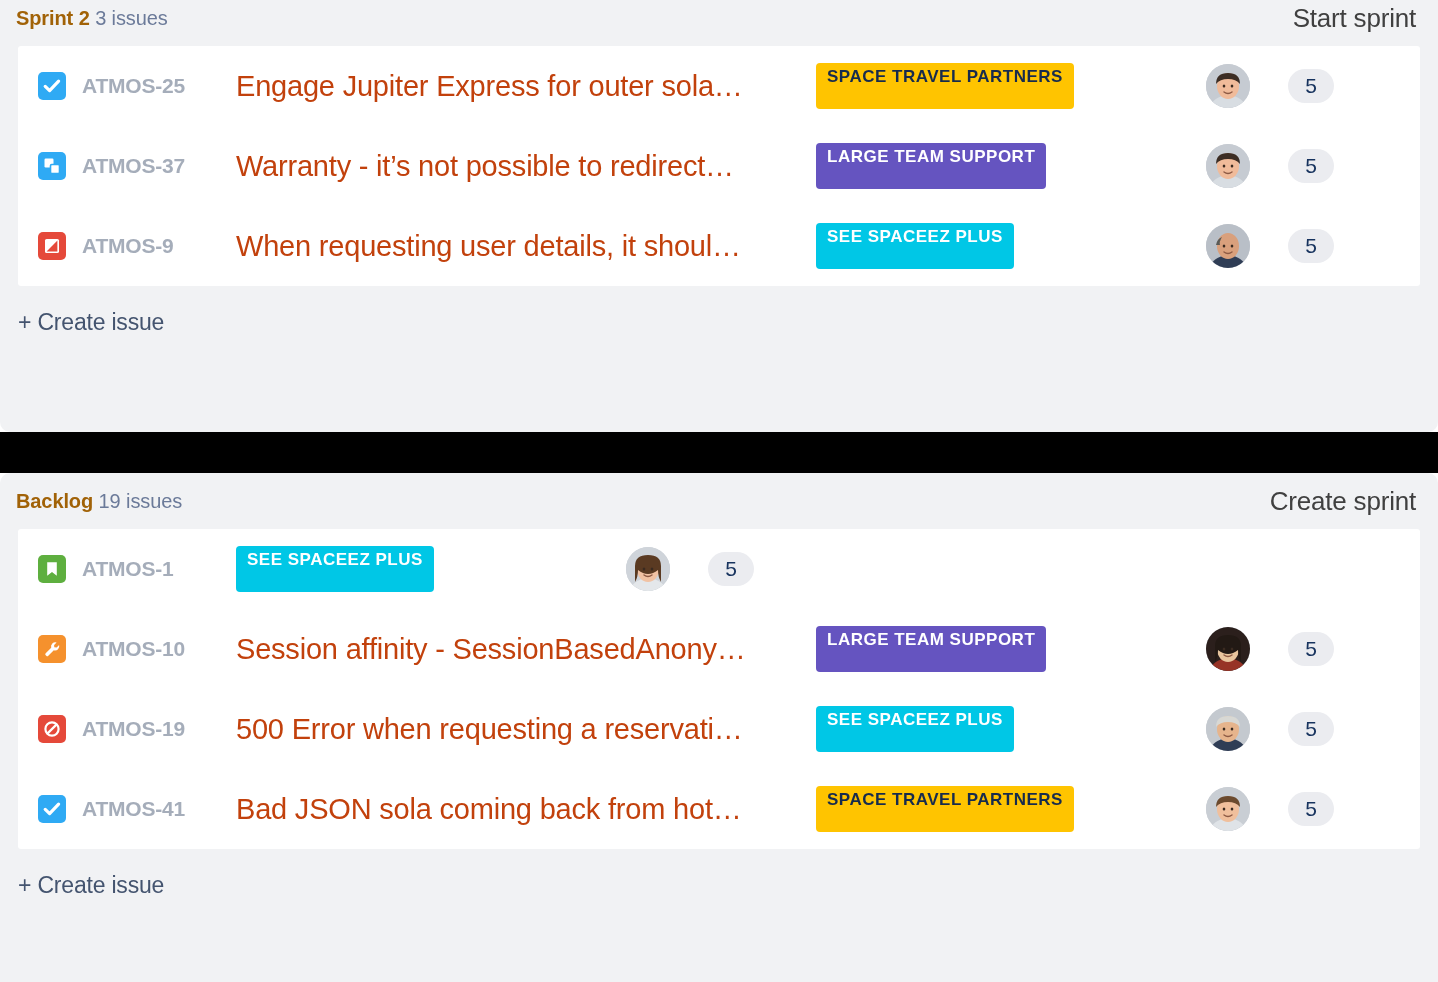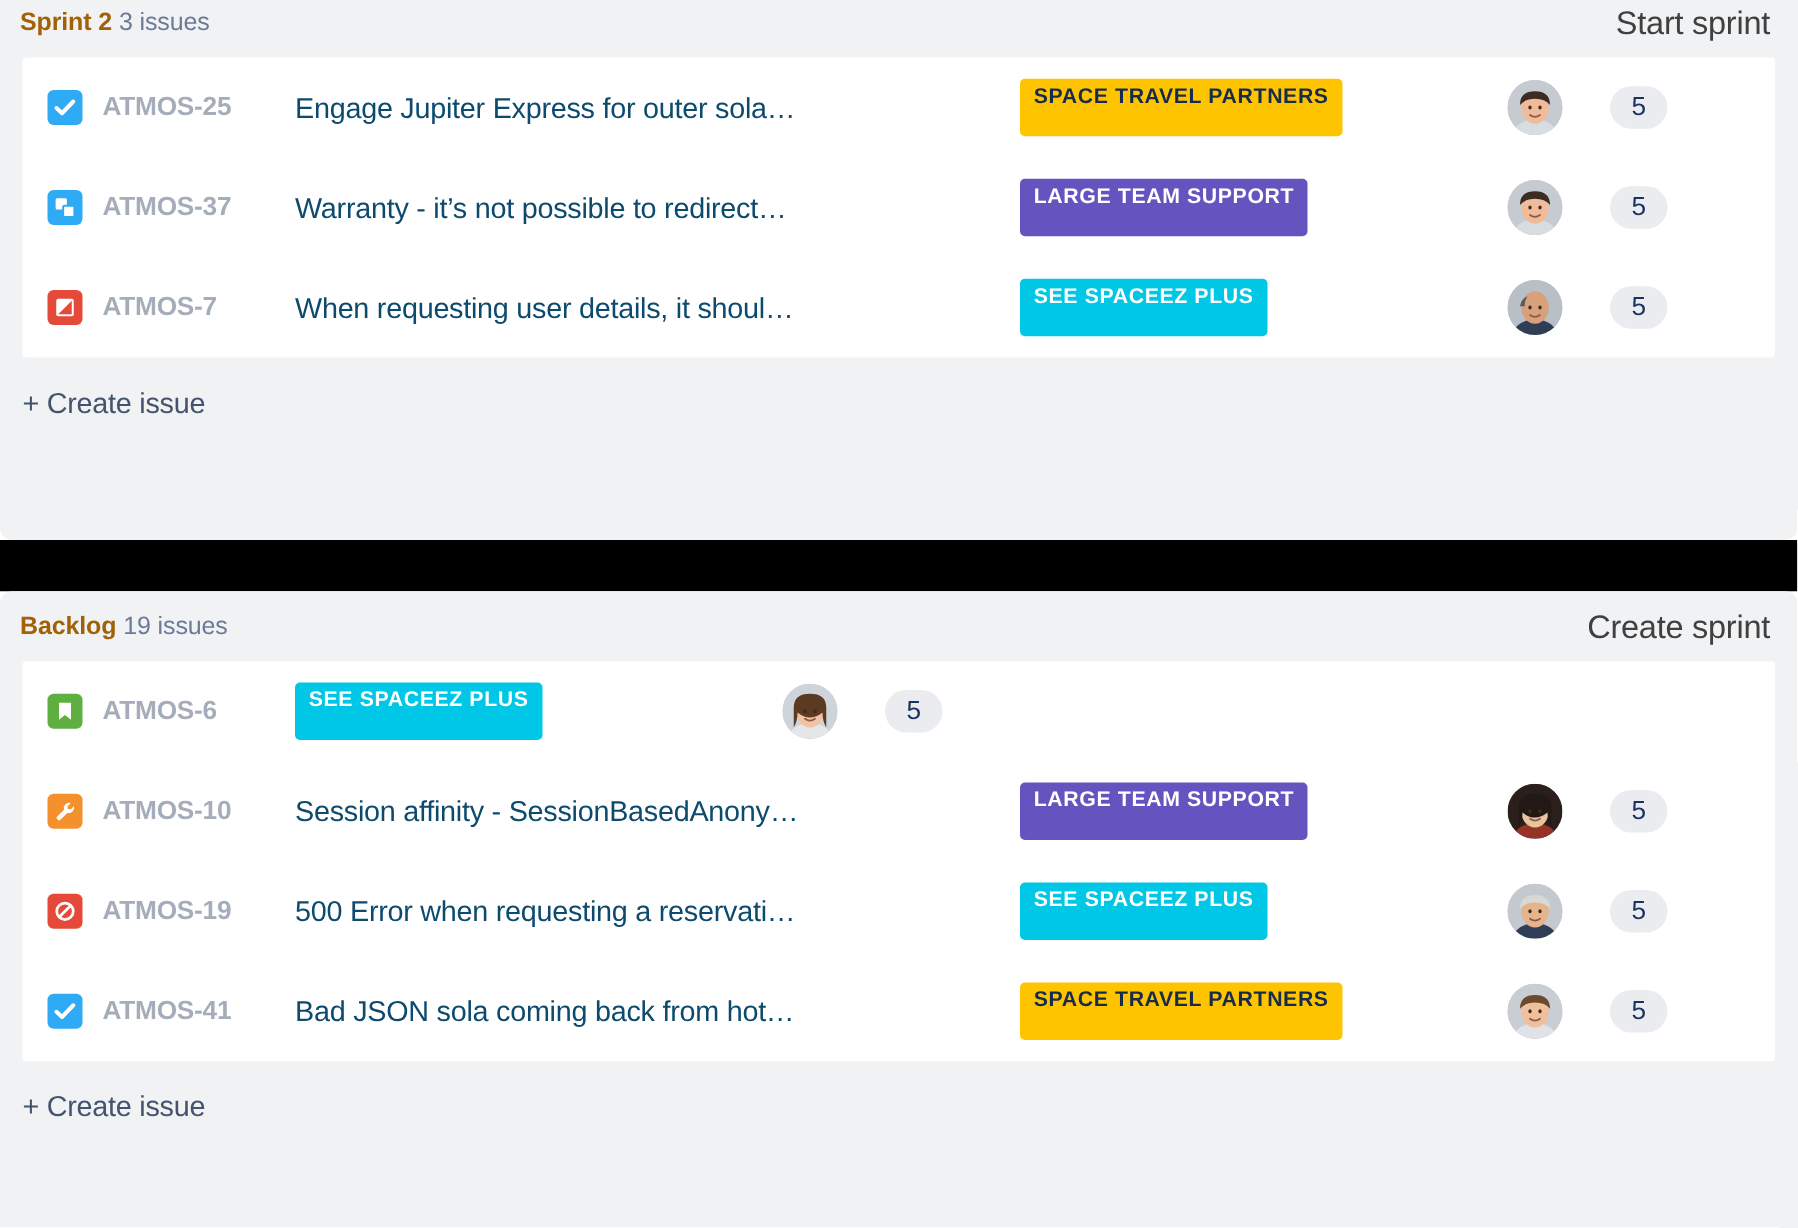--- a/index.html
+++ b/index.html
@@ -82,22 +82,22 @@
     font-size: 21px;
     font-weight: 700;
     color: #a5adba;
     margin-left: 16px;
     width: 154px;
     flex: 0 0 154px;
     letter-spacing: -0.2px;
     white-space: nowrap;
   }
   .issue-summary {
-    font-size: 23px;
-    color: #0c4a6e;
+    font-size: 29px;
+    color: #c2410c;
     letter-spacing: -0.2px;
     width: 580px;
     flex: 0 0 580px;
     white-space: nowrap;
     overflow: hidden;
   }
 
   
   .epic-wrap { flex: 0 0 390px; display: flex; align-items: center; }
   .epic-badge {
@@ -222,21 +222,21 @@
           </div>
           <div class="points">5</div>
         </div>
         <div class="issue-row">
           <div class="type-icon" style="background: rgb(229, 73, 58);">
             <svg width="20" height="20" viewBox="0 0 20 20">
               <rect x="3" y="3" width="14" height="14" rx="1.6" fill="#fff"></rect>
               <path d="M4.6 15.4 L15.4 4.6 L15.4 15.4 Z" fill="#e5493a"></path>
             </svg>
           </div>
-          <div class="issue-key">ATMOS-7</div>
+          <div class="issue-key">ATMOS-9</div>
           <div class="issue-summary">When requesting user details, it shoul…</div>
           <div class="epic-wrap">
             <span class="epic-badge" style="background: rgb(0, 199, 230); color: rgb(255, 255, 255);">SEE SPACEEZ PLUS</span>
           </div>
           <div class="avatar">
             <svg viewBox="0 0 44 44">
               <rect width="44" height="44" fill="#b9bfc7"></rect>
               <path d="M4 44 q2-11 18-13 q16 2 18 13 z" fill="#2f3d55"></path>
               <ellipse cx="22" cy="22" rx="11" ry="13" fill="#d9a07c"></ellipse>
               <path d="M10 21 q1 -6 6 -8 q-3 5 -2 8 z" fill="#5a5a56"></path>
@@ -261,21 +261,21 @@
       </div>
       <button class="section-action">Create sprint</button>
     </div>
     <div class="issue-card" id="backlog-issues">
         <div class="issue-row">
           <div class="type-icon" style="background: rgb(94, 175, 63);">
             <svg width="20" height="20" viewBox="0 0 20 20">
               <path d="M5.2 3.2 h9.6 v13.6 l-4.8 -3.9 l-4.8 3.9 z" fill="#fff"></path>
             </svg>
           </div>
-          <div class="issue-key">ATMOS-6</div>
+          <div class="issue-key">ATMOS-1</div>
           <div class="epic-wrap">
             <span class="epic-badge" style="background: rgb(0, 199, 230); color: rgb(255, 255, 255);">SEE SPACEEZ PLUS</span>
           </div>
           <div class="avatar">
             <svg viewBox="0 0 44 44">
               <rect width="44" height="44" fill="#cfd4da"></rect>
               <path d="M4 44 q2-11 18-13 q16 2 18 13 z" fill="#e4e7ea"></path>
               <ellipse cx="22" cy="22" rx="11" ry="13" fill="#f1c2a3"></ellipse>
               <path d="M9 19 q0-11 13-11 q13 0 13 11 l0 16 q-3 -5 -3 -12 q-5 4 -10 4 q-5 0 -10 -4 q0 7 -3 12 z" fill="#5a3a22"></path>
               <ellipse cx="18" cy="22" rx="1.3" ry="1.6" fill="#3a2a20"></ellipse>

